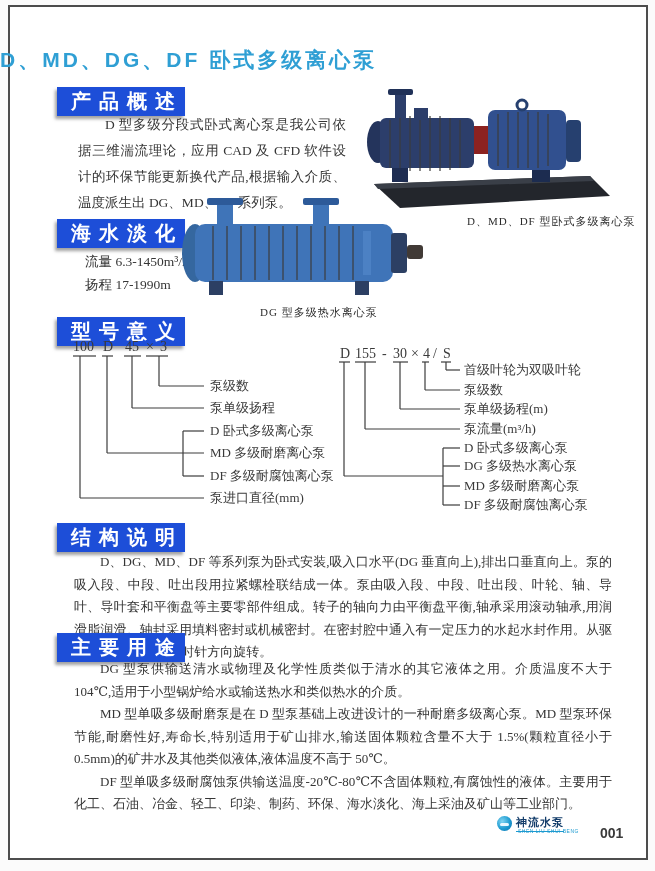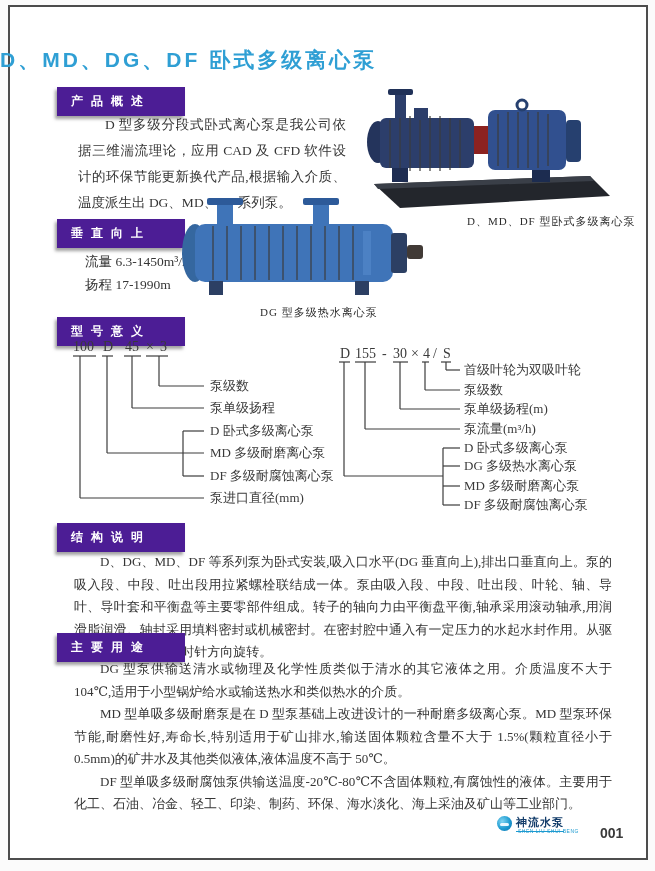--- a/index.html
+++ b/index.html
@@ -13,21 +13,21 @@
     border:2px solid #4d4d4d;box-sizing:border-box;background:#ffffff;
   }
   .abs{position:absolute;}
   .title{
     position:absolute;left:0;top:46px;width:655px;text-align:left;
     font-size:21px;font-weight:bold;color:#2f9fd4;letter-spacing:3px;
     font-family:"Liberation Sans","DejaVu Sans",sans-serif;margin:0;
   }
   .sec-head{
     position:absolute;left:57px;width:128px;height:29px;box-sizing:border-box;
-    background:#4c1d95;color:#ffffff;font-weight:bold;font-size:12px;
+    background:#1d4ed8;color:#ffffff;font-weight:bold;font-size:20px;
     letter-spacing:8px;line-height:29px;padding-left:14px;
     font-family:"Liberation Sans","DejaVu Sans",sans-serif;
     box-shadow:-2px 3px 3px rgba(85,85,85,.55);
     white-space:nowrap;overflow:hidden;
   }
   .body-text{
     position:absolute;font-size:13px;line-height:22.5px;text-align:justify;
     color:#353535;margin:0;
   }
   .body-text.indent{text-indent:2em;}
@@ -97,21 +97,21 @@
     <line x1="176" y1="34" x2="176" y2="90" stroke="#24407a" stroke-width="3"></line>
     <line x1="186" y1="36" x2="186" y2="88" stroke="#24407a" stroke-width="3"></line>
     <rect x="204" y="42" width="15" height="42" rx="4" fill="#26406f"></rect>
     <circle cx="160" cy="27" r="5" fill="none" stroke="#26406f" stroke-width="3"></circle>
     <rect x="30" y="90" width="16" height="14" fill="#1e2d52"></rect>
     <rect x="170" y="92" width="18" height="12" fill="#1c2c50"></rect>
   </svg>
 </div>
 <div class="caption" style="left:467px;top:214px">D、MD、DF 型卧式多级离心泵</div>
 
-<div class="sec-head" style="top:219px">垂直向上</div>
+<div class="sec-head" style="top:219px">海水淡化</div>
 <div class="perf-line" style="left:85px;top:253px">流量 6.3-1450m³/h</div>
 <div class="perf-line" style="left:85px;top:276px">扬程 17-1990m</div>
 
 <div class="abs" style="left:165px;top:193px;width:265px;height:112px">
   <svg width="265" height="112" viewBox="0 0 265 112">
     <rect x="52" y="10" width="16" height="24" fill="#3f74b8"></rect>
     <rect x="42" y="5" width="36" height="7" rx="2" fill="#2d5a99"></rect>
     <rect x="148" y="10" width="16" height="24" fill="#3f74b8"></rect>
     <rect x="138" y="5" width="36" height="7" rx="2" fill="#2d5a99"></rect>
     <ellipse cx="30" cy="60" rx="13" ry="29" fill="#35679f"></ellipse>

